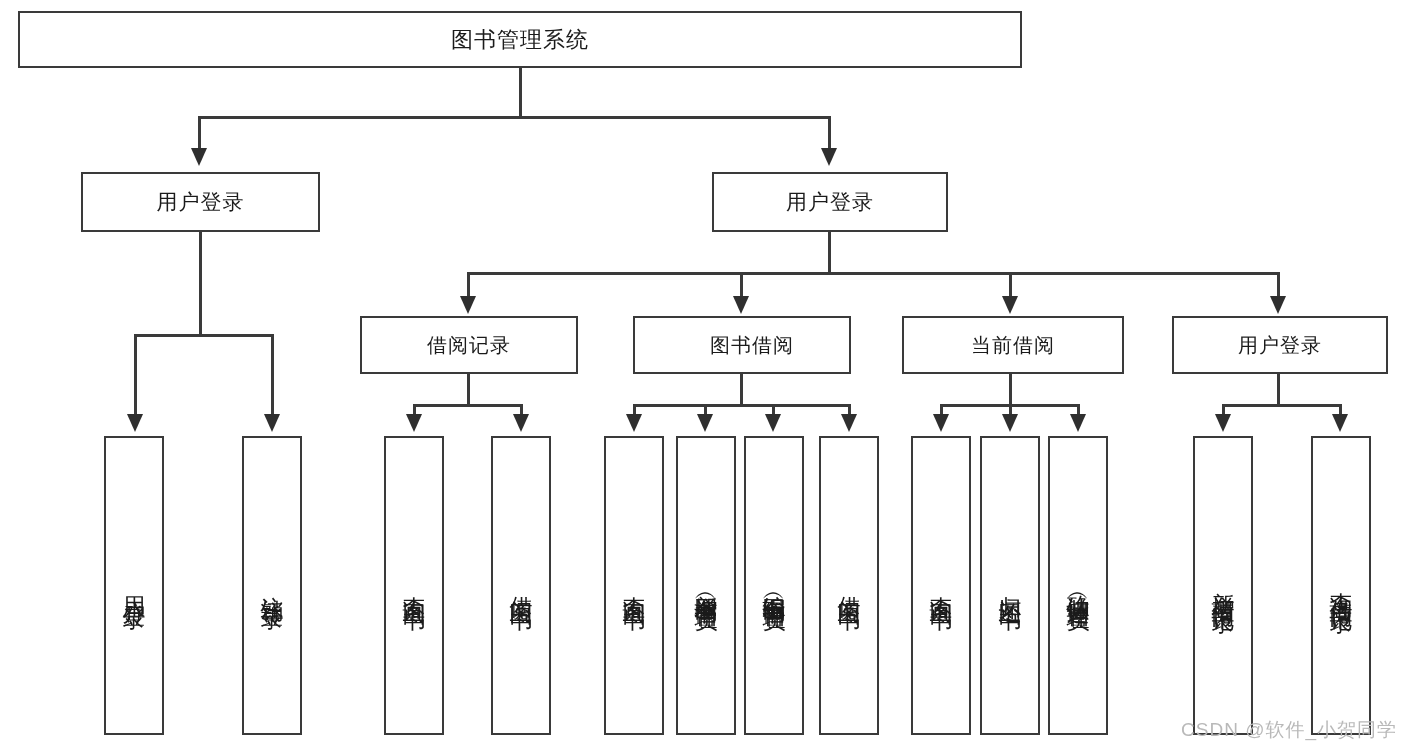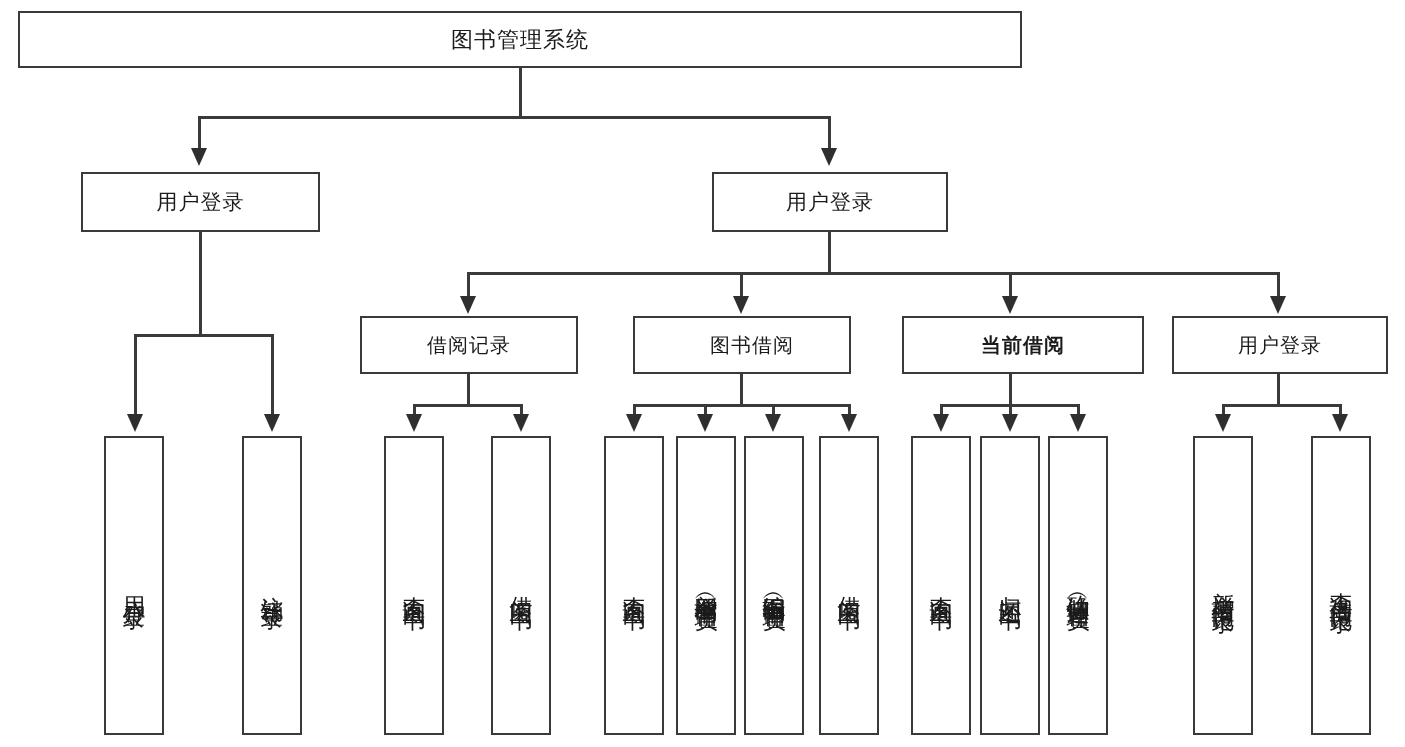--- a/index.html
+++ b/index.html
@@ -133,21 +133,21 @@
   <div class="arrow" style="left:1002px;top:296px;"></div>
   <div class="vline" style="left:1277px;top:272px;width:3px;height:26px;"></div>
   <div class="arrow" style="left:1270px;top:296px;"></div>
 
   <div class="node lvl3" style="left:360px;top:316px;width:218px;height:58px;">
     <span>借阅记录</span>
   </div>
   <div class="node lvl3" style="left:633px;top:316px;width:218px;height:58px;padding-left:20px;">
     <span>图书借阅</span>
   </div>
-  <div class="node lvl3" style="left:902px;top:316px;width:242px;height:58px;font-weight:bold;">
+  <div class="node lvl3" style="left:902px;top:316px;width:222px;height:58px;">
     <span>当前借阅</span>
   </div>
   <div class="node lvl3" style="left:1172px;top:316px;width:216px;height:58px;">
     <span>用户登录</span>
   </div>
 
   <div class="vline" style="left:467px;top:374px;width:3px;height:32px;"></div>
   <div class="hline" style="left:413px;top:404px;width:110px;height:3px;"></div>
   <div class="vline" style="left:413px;top:404px;width:3px;height:12px;"></div>
   <div class="arrow" style="left:406px;top:414px;"></div>
@@ -218,14 +218,15 @@
     <span class="vtext">确认归还（管理员）</span>
   </div>
 
   <div class="leaf" style="left:1193px;top:436px;width:60px;height:299px;">
     <span class="vtext">新增借阅记录</span>
   </div>
   <div class="leaf" style="left:1311px;top:436px;width:60px;height:299px;">
     <span class="vtext">查询借阅记录</span>
   </div>
 
+  <div class="watermark">CSDN @软件_小贺同学</div>
 
 </div>
 
 </body></html>

